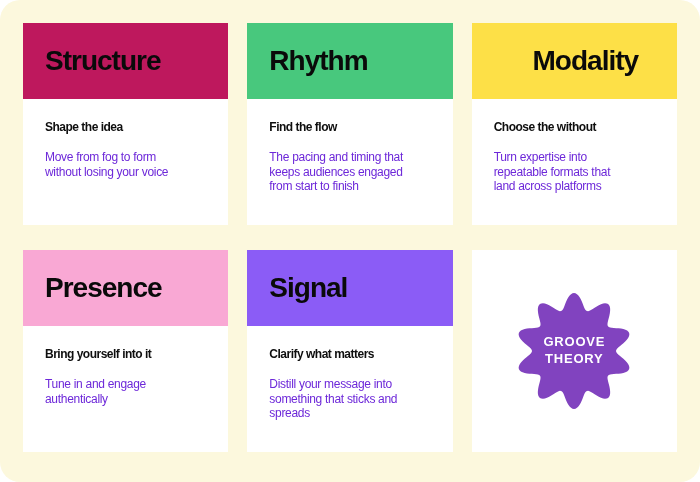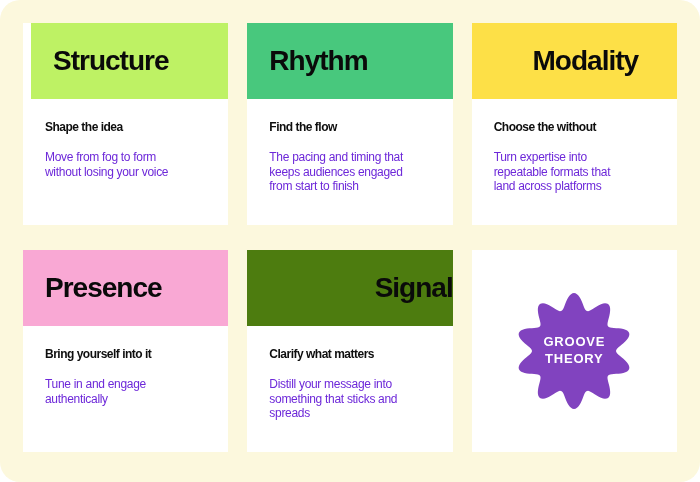--- a/index.html
+++ b/index.html
@@ -91,21 +91,21 @@
     line-height: 1.3;
     color: #ffffff;
   }
 </style>
 </head>
 <body>
 
 <div class="canvas" style="background: rgb(252, 248, 221);">
 
   <div class="card">
-    <div class="card-header" style="background: #bef264; margin-left: 8px;">
+    <div class="card-header" style="background: #be185d;">
       <h2 class="card-title">Structure</h2>
     </div>
     <div class="card-body">
       <h3 class="card-subtitle">Shape the idea</h3>
       <p class="card-text">Move from fog to form
 without losing your voice</p>
     </div>
   </div>
 
   <div class="card">
@@ -137,21 +137,21 @@
       <h2 class="card-title">Presence</h2>
     </div>
     <div class="card-body">
       <h3 class="card-subtitle">Bring yourself into it</h3>
       <p class="card-text">Tune in and engage
 authentically</p>
     </div>
   </div>
 
   <div class="card">
-    <div class="card-header" style="background: #4d7c0f; justify-content: flex-end;">
+    <div class="card-header" style="background: #8b5cf6;">
       <h2 class="card-title">Signal</h2>
     </div>
     <div class="card-body">
       <h3 class="card-subtitle">Clarify what matters</h3>
       <p class="card-text">Distill your message into
 something that sticks and
 spreads</p>
     </div>
   </div>
 

